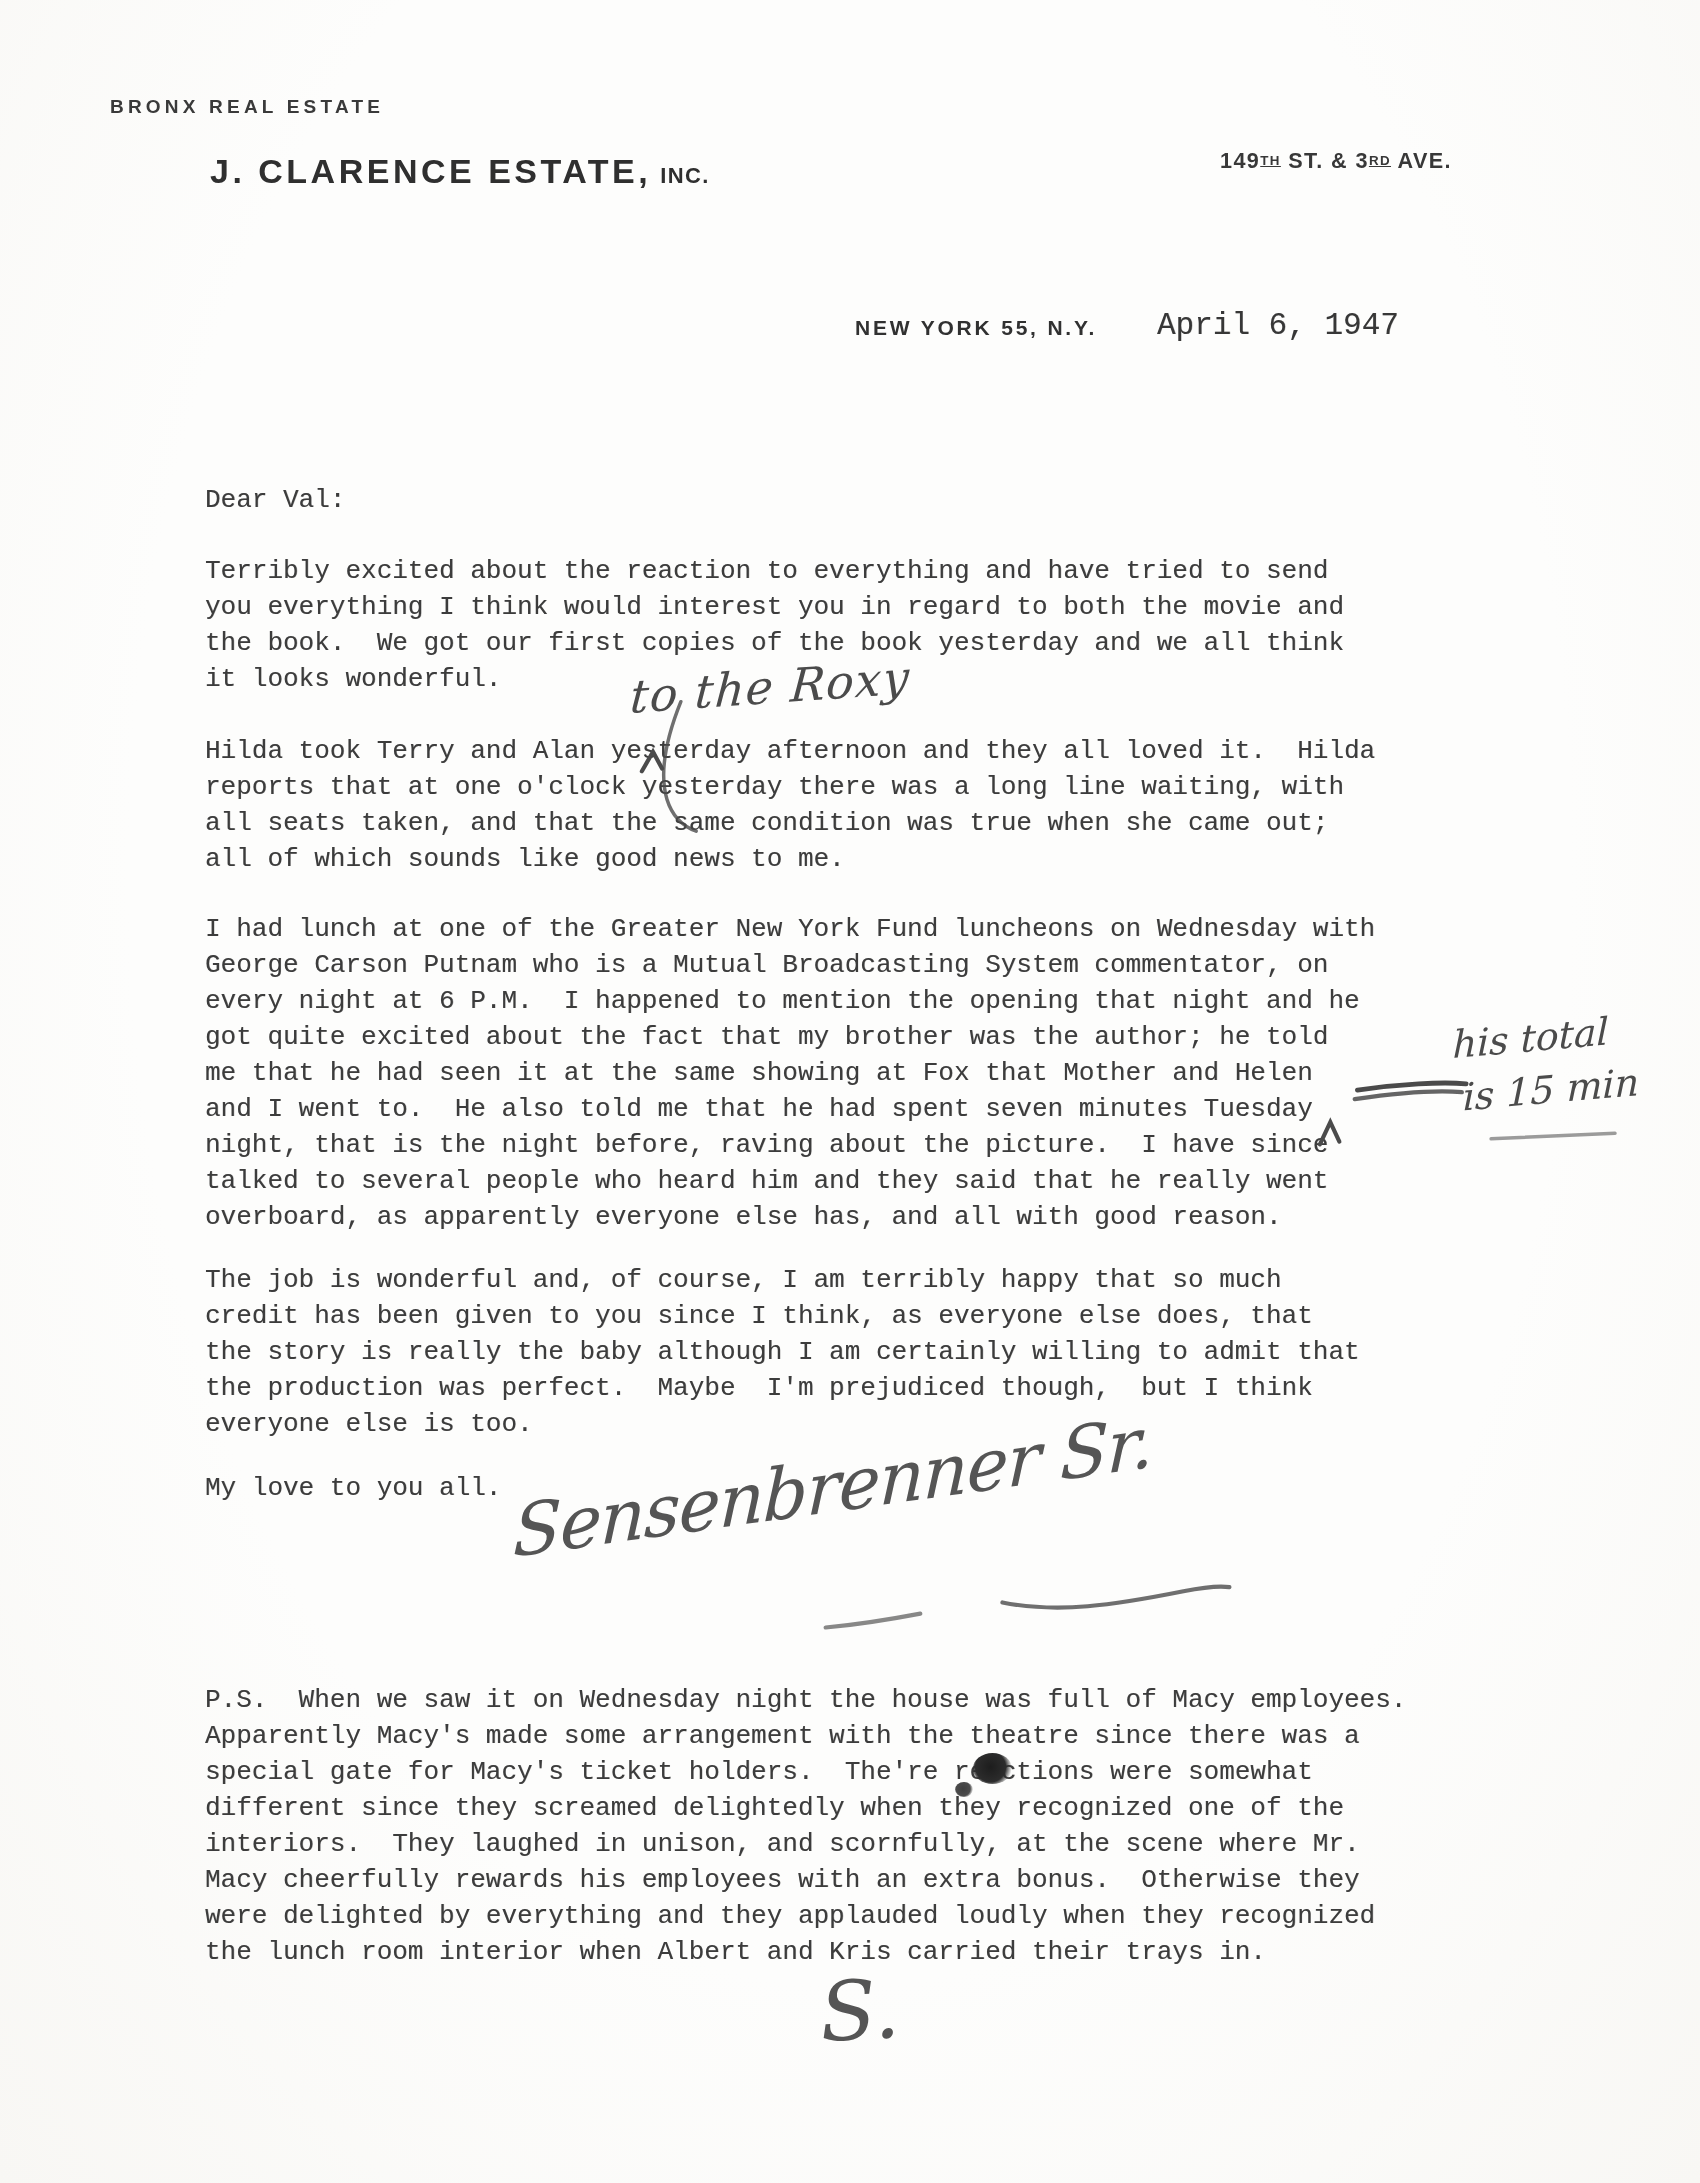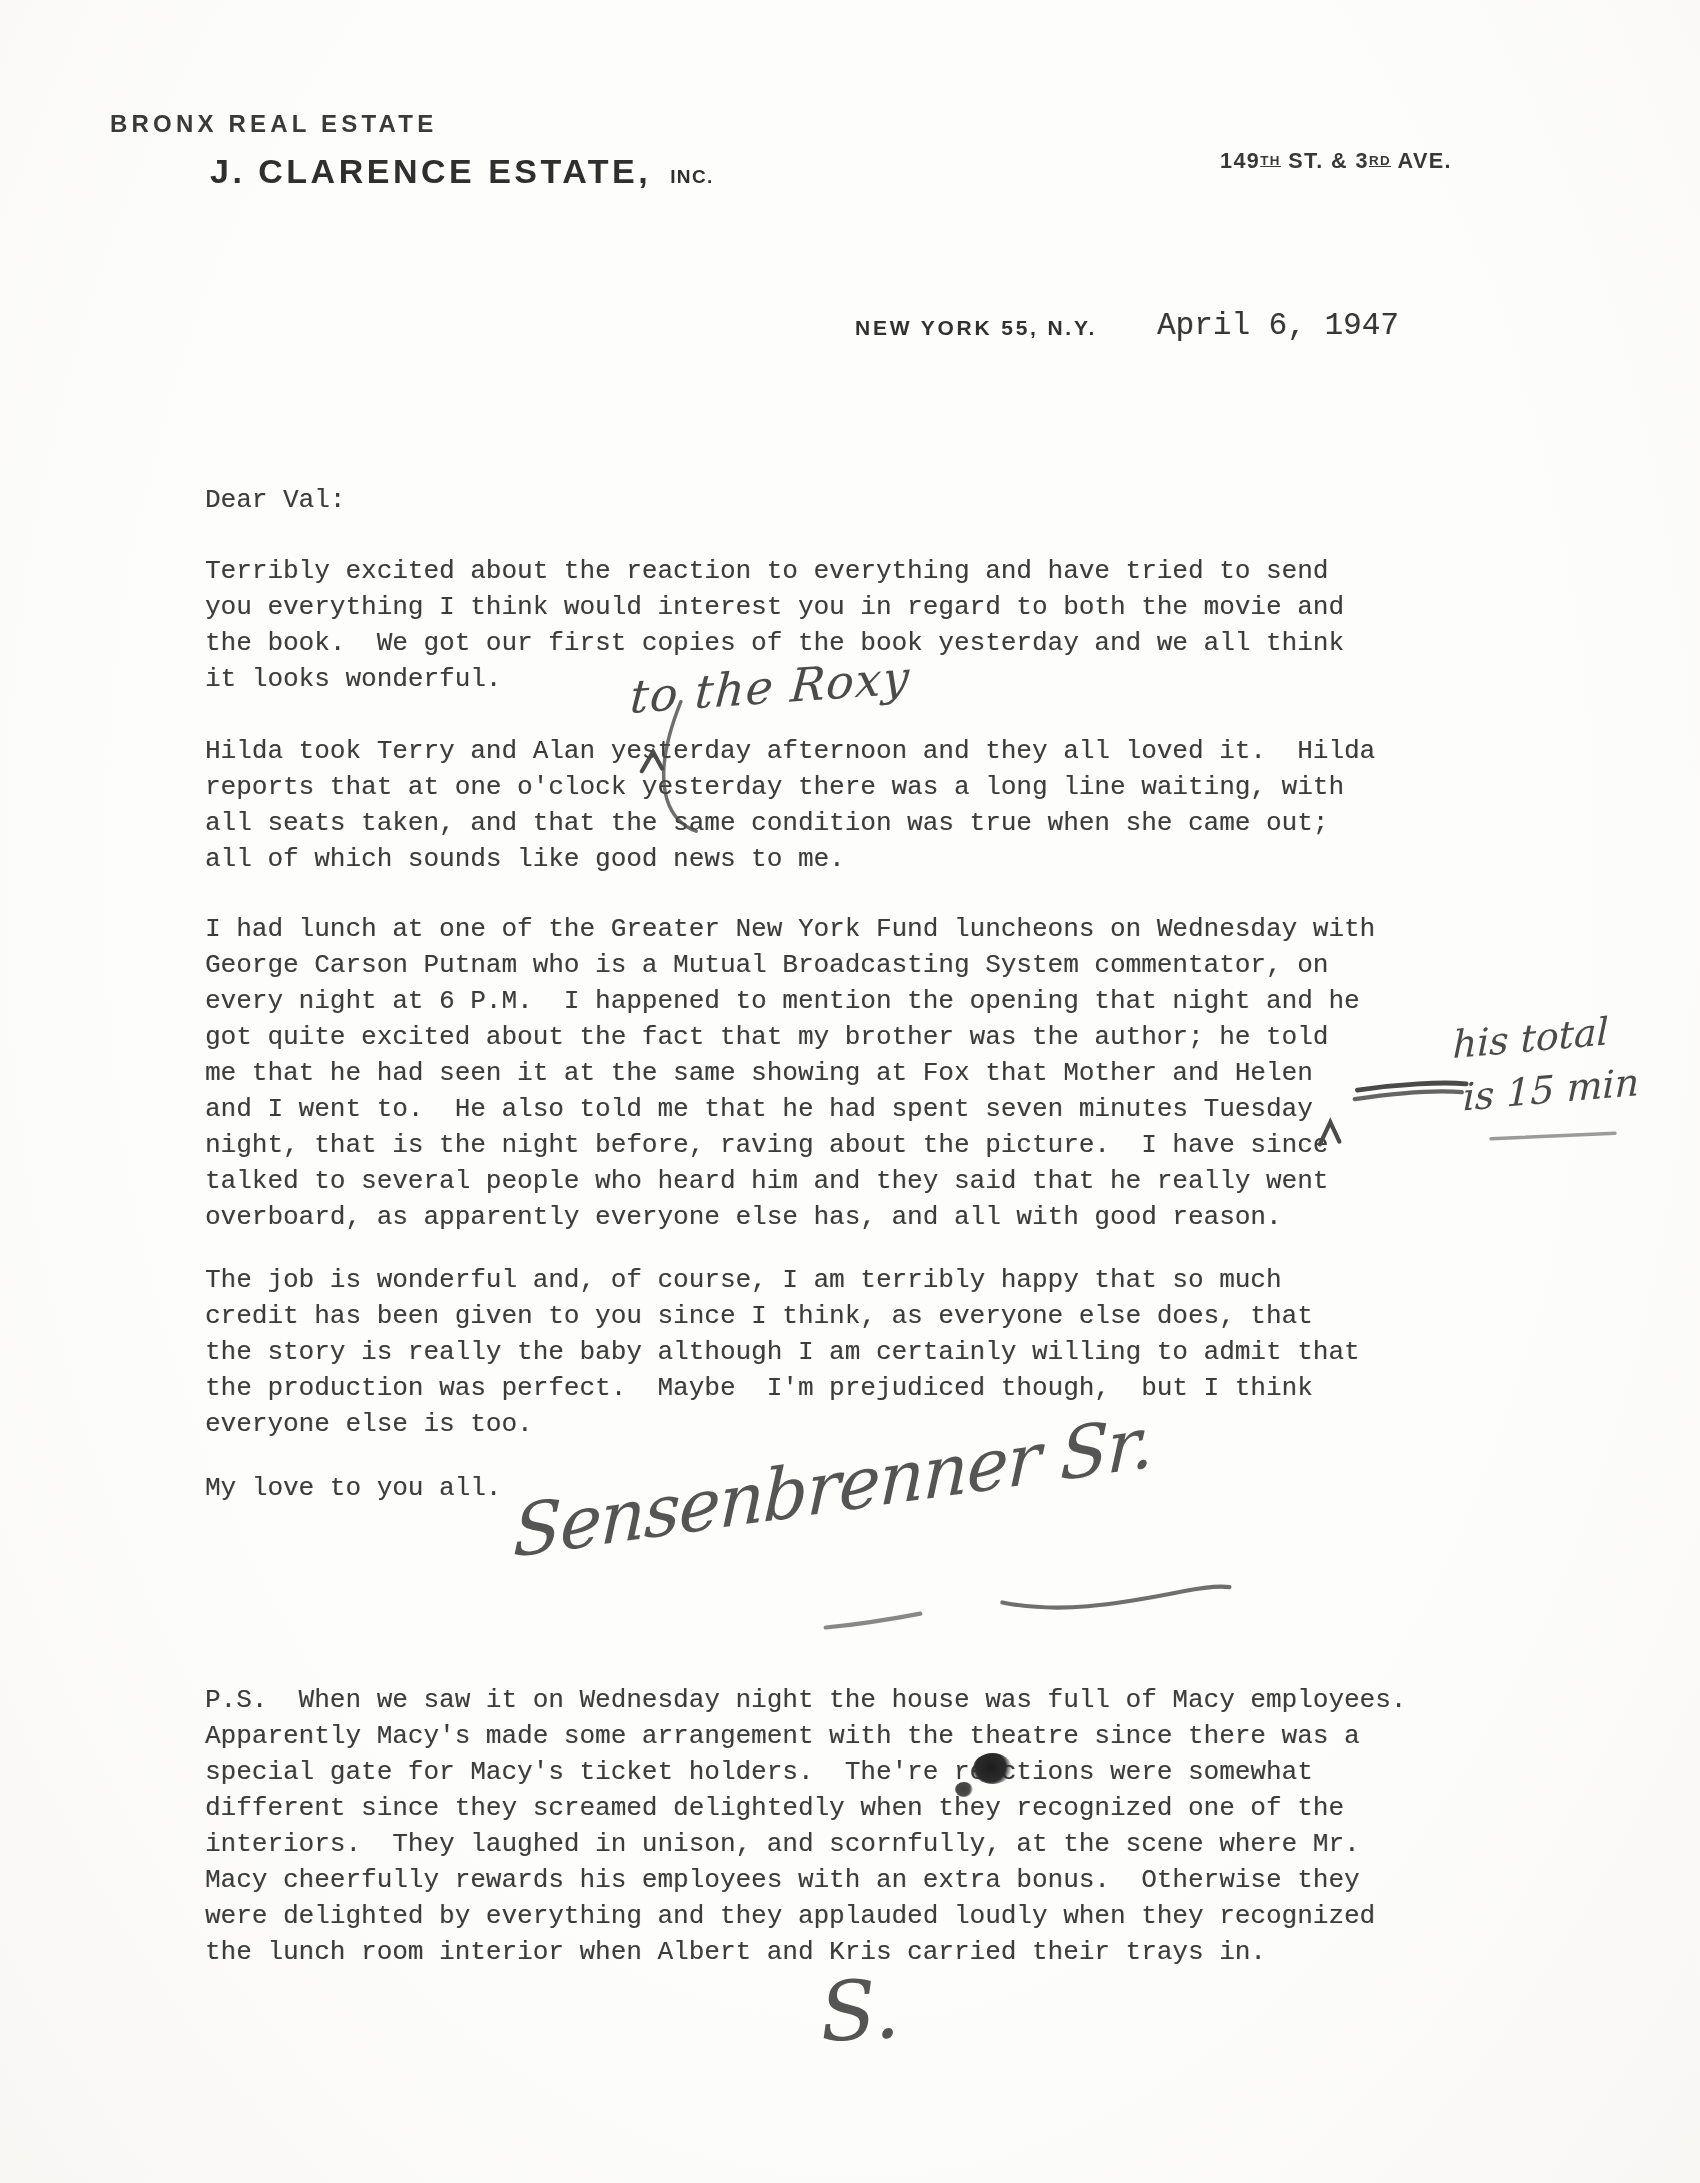--- a/index.html
+++ b/index.html
@@ -11,29 +11,29 @@
     background:
       radial-gradient(ellipse at 50% 40%, #fdfdfc 60%, #f8f7f4 100%);
     overflow: hidden;
     font-family: "Liberation Mono", "DejaVu Sans Mono", monospace;
     color: #3c3c3c;
   }
 
   
   .lh-sans { font-family: "Liberation Sans", "DejaVu Sans", sans-serif; color:#333; }
   .tagline {
-    position:absolute; left:110px; top:110px;
-    font-size:24px; letter-spacing:4.2px; font-weight:600; color:#3a3a3a;
+    position:absolute; left:110px; top:96px;
+    font-size:19px; letter-spacing:4.2px; font-weight:600; color:#3a3a3a;
   }
   .company {
     position:absolute; left:210px; top:152px;
     font-size:34px; font-weight:700; letter-spacing:3.5px; color:#2f2f2f;
     white-space:nowrap;
   }
-  .company .suffix { font-size:19px; letter-spacing:1.4px; margin-left:19px; }
+  .company .suffix { font-size:22px; letter-spacing:1.4px; margin-left:9px; }
   .street {
     position:absolute; left:1220px; top:148px;
     font-size:21.6px; letter-spacing:1.4px; font-weight:600; color:#383838;
     white-space:nowrap;
   }
   .street sup { font-size:0.62em; text-decoration:underline; vertical-align:3.5px;margin-top:48px; }
   .city {
     position:absolute; left:855px; top:316px;
     font-size:21px; letter-spacing:2.8px; font-weight:700; color:#313131;
     white-space:nowrap;

